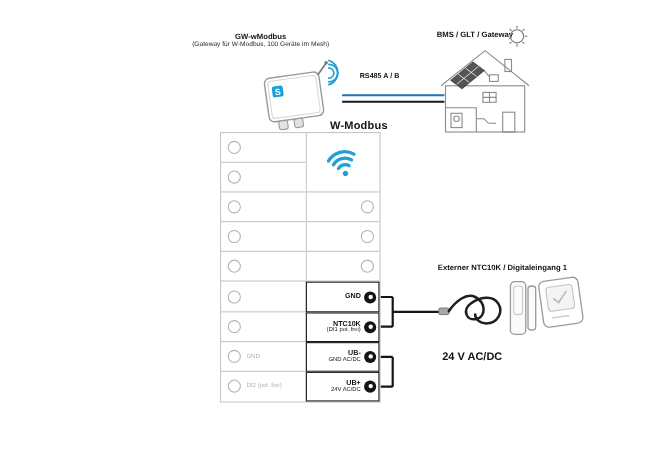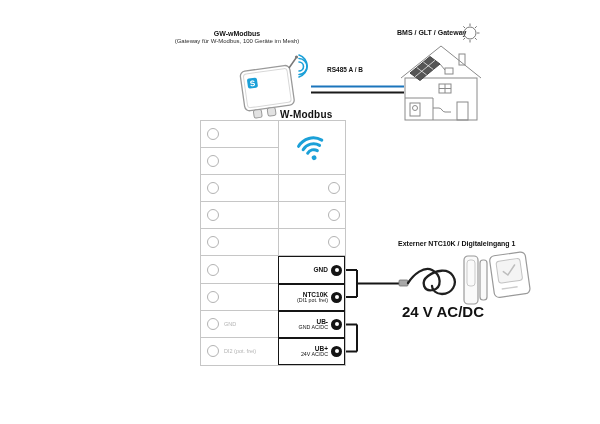--- a/index.html
+++ b/index.html
@@ -38,25 +38,25 @@
   .cbox{box-sizing:border-box;height:27.1px;margin-left:-1px;width:calc(100% + 1px);
         border:1.6px solid #151515;background:#fff;display:flex;align-items:center;
         justify-content:flex-end;gap:3px;padding-right:2px;}
   .clabels{display:flex;flex-direction:column;align-items:flex-end;}
   .cl1{font-size:6.5px;font-weight:bold;line-height:1.1;white-space:nowrap;}
   .cl2{font-size:5.3px;line-height:1.1;white-space:nowrap;}
   .cdot{width:11px;height:11px;border-radius:50%;background:#141414;position:relative;flex:none;}
   .cdot::after{content:"";position:absolute;left:3.5px;top:3.5px;width:4px;height:4px;
                background:#fff;border-radius:50%;}
 
-  .wmodbus-label{left:280px;top:109px;font-size:10px;font-weight:bold;letter-spacing:.2px;}
+  .wmodbus-label{left:300px;top:109px;font-size:10px;font-weight:bold;letter-spacing:.2px;}
 
   .external-label{left:398px;top:240px;font-size:7px;font-weight:bold;}
   .sensors-art{left:398px;top:250px;}
-  .supply-label{left:402px;top:303px;font-size:15px;font-weight:bold;}
+  .supply-label{left:402px;top:319px;font-size:10px;font-weight:bold;}
 
   .overlay{left:0;top:0;pointer-events:none;}
 </style>
 </head>
 <body>
 
 <div class="canvas">
 
   <svg class="overlay abs" width="600" height="424" viewBox="0 0 600 424">
 

